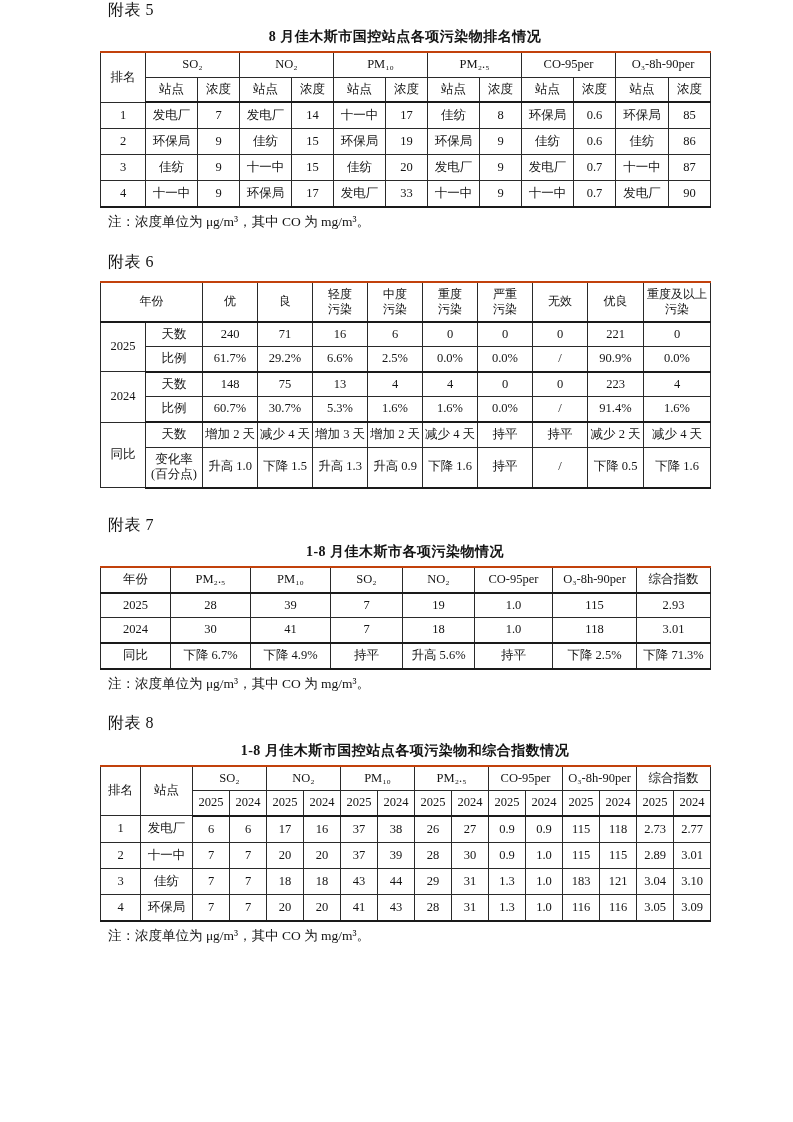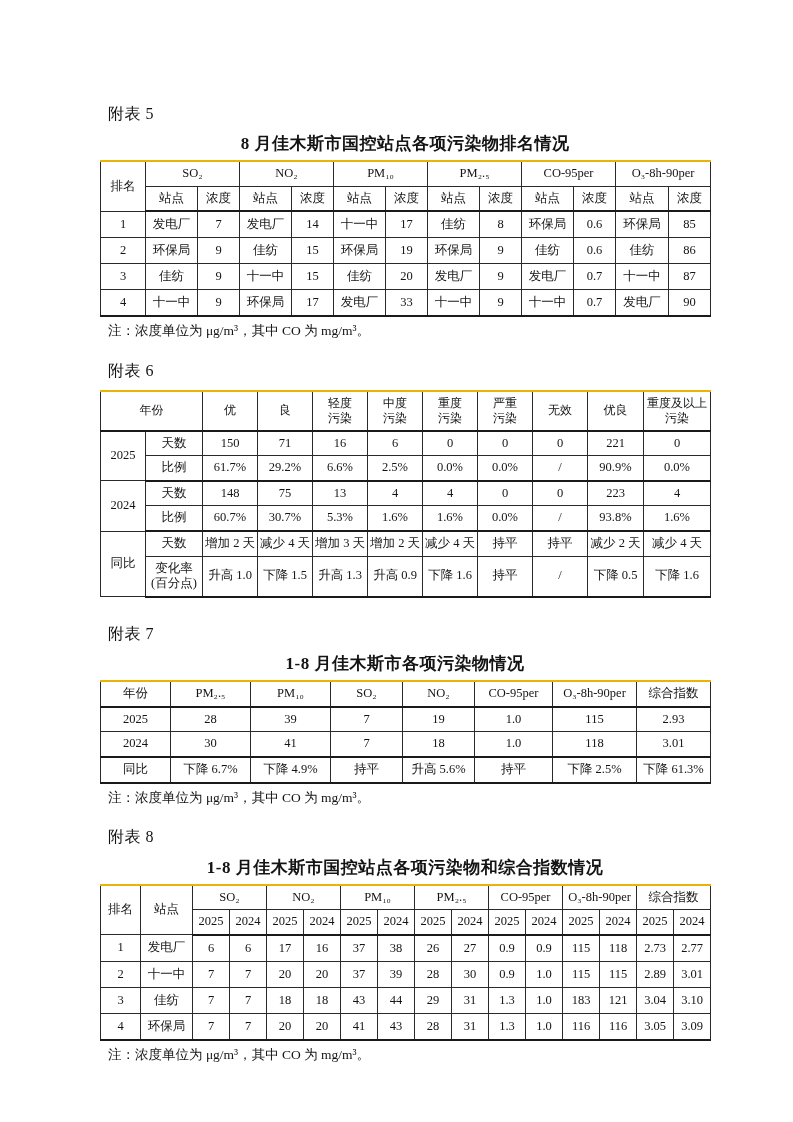--- a/index.html
+++ b/index.html
@@ -12,32 +12,31 @@
   .page {
     position: relative;
     width: 793px;
     height: 1122px;
     background: #ffffff;
     overflow: hidden;
   }
   .content {
     width: 610px;
     margin-left: 100px;
-    padding-top: 104px;
   }
   .appendix { margin: 0; }
   .appendix + .appendix { margin-top: 20px; }
   .appendix-label {
     font-size: 16px;
     line-height: 1.2;
     margin: 0 0 9px 8px;
     letter-spacing: 0.5px;
   }
   .table-title {
-    font-size: 17px;
+    font-size: 14px;
     font-weight: bold;
     text-align: center;
     margin: 0 0 5px 0;
     letter-spacing: 0.5px;
   }
   table.tbl {
     border-collapse: collapse;
     table-layout: fixed;
     width: 610px;
   }
@@ -46,21 +45,21 @@
     font-weight: normal;
     text-align: center;
     vertical-align: middle;
     font-size: 12.5px;
     line-height: 1.25;
     padding: 4px 1px;
     white-space: pre-line;
     overflow: hidden;
   }
   
-  .tbl thead tr:first-child th { border-top: 2px solid #eab308; }
+  .tbl thead tr:first-child th { border-top: 2px solid #c2410c; }
   .tbl thead tr:last-child th { border-bottom: 2px solid #1a1a1a; }
   .tbl tbody tr:last-child td { border-bottom: 2px solid #1a1a1a; }
   
   .t6 tbody tr:nth-child(2) td,
   .t6 tbody tr:nth-child(4) td { border-bottom: 2px solid #1a1a1a; }
   .t7 tbody tr:nth-child(2) td { border-bottom: 2px solid #1a1a1a; }
   .t6 th { font-size: 12px; }
   .t5 tbody td, .t8 tbody td { height: 17px; }
   .table-note {
     font-size: 13.5px;
@@ -225,21 +224,21 @@
               <th>无效</th>
               <th>优良</th>
               <th>重度及以上
 污染</th>
             </tr>
           </thead>
         <tbody>
             <tr>
               <td rowspan="2">2025</td>
               <td>天数</td>
-              <td>150</td>
+              <td>240</td>
               <td>71</td>
               <td>16</td>
               <td>6</td>
               <td>0</td>
               <td>0</td>
               <td>0</td>
               <td>221</td>
               <td>0</td>
             </tr>
             <tr>
@@ -269,21 +268,21 @@
             </tr>
             <tr>
               <td>比例</td>
               <td>60.7%</td>
               <td>30.7%</td>
               <td>5.3%</td>
               <td>1.6%</td>
               <td>1.6%</td>
               <td>0.0%</td>
               <td>/</td>
-              <td>93.8%</td>
+              <td>91.4%</td>
               <td>1.6%</td>
             </tr>
             <tr>
               <td rowspan="2">同比</td>
               <td>天数</td>
               <td>增加 2 天</td>
               <td>减少 4 天</td>
               <td>增加 3 天</td>
               <td>增加 2 天</td>
               <td>减少 4 天</td>
@@ -357,21 +356,21 @@
               <td>3.01</td>
             </tr>
             <tr>
               <td>同比</td>
               <td>下降 6.7%</td>
               <td>下降 4.9%</td>
               <td>持平</td>
               <td>升高 5.6%</td>
               <td>持平</td>
               <td>下降 2.5%</td>
-              <td>下降 61.3%</td>
+              <td>下降 71.3%</td>
             </tr>
           </tbody>
       </table>
       <div class="table-note">注：浓度单位为 μg/m³，其中 CO 为 mg/m³。</div>
     </section>
 
     <section class="appendix">
       <div class="appendix-label">附表 8</div>
       <h2 class="table-title">1-8 月佳木斯市国控站点各项污染物和综合指数情况</h2>
       <table class="tbl t8">

